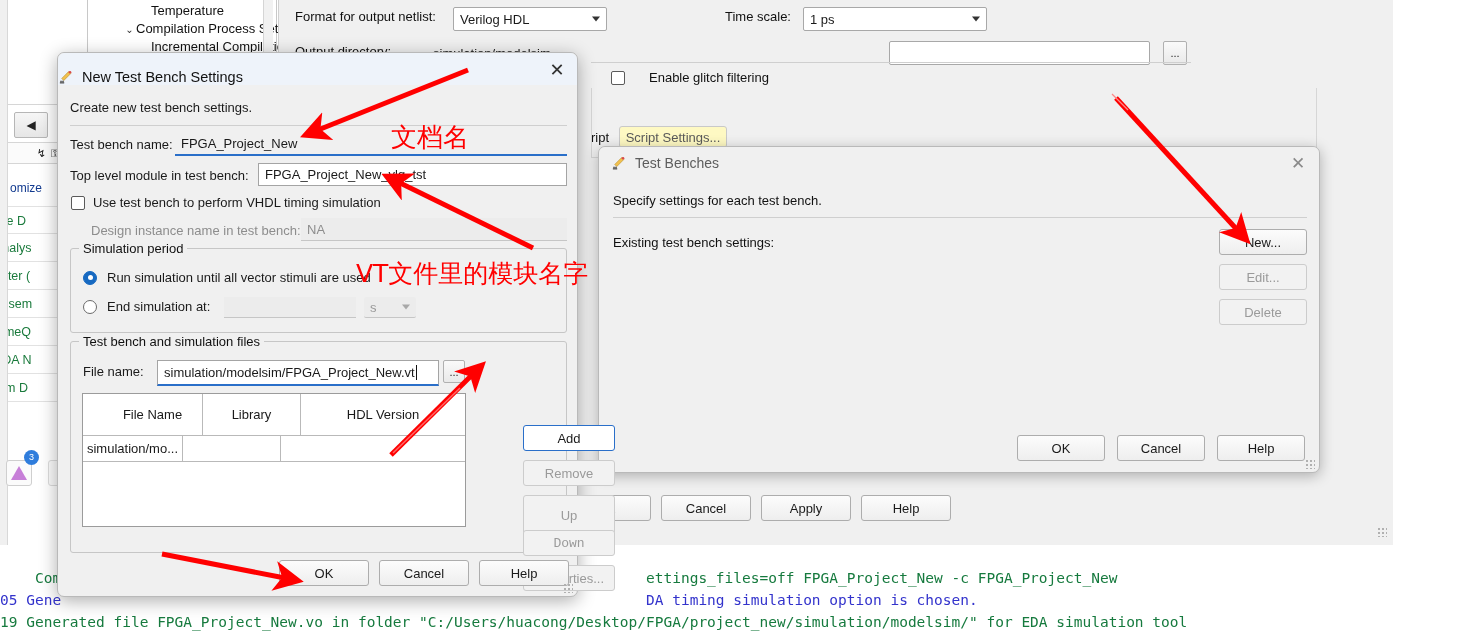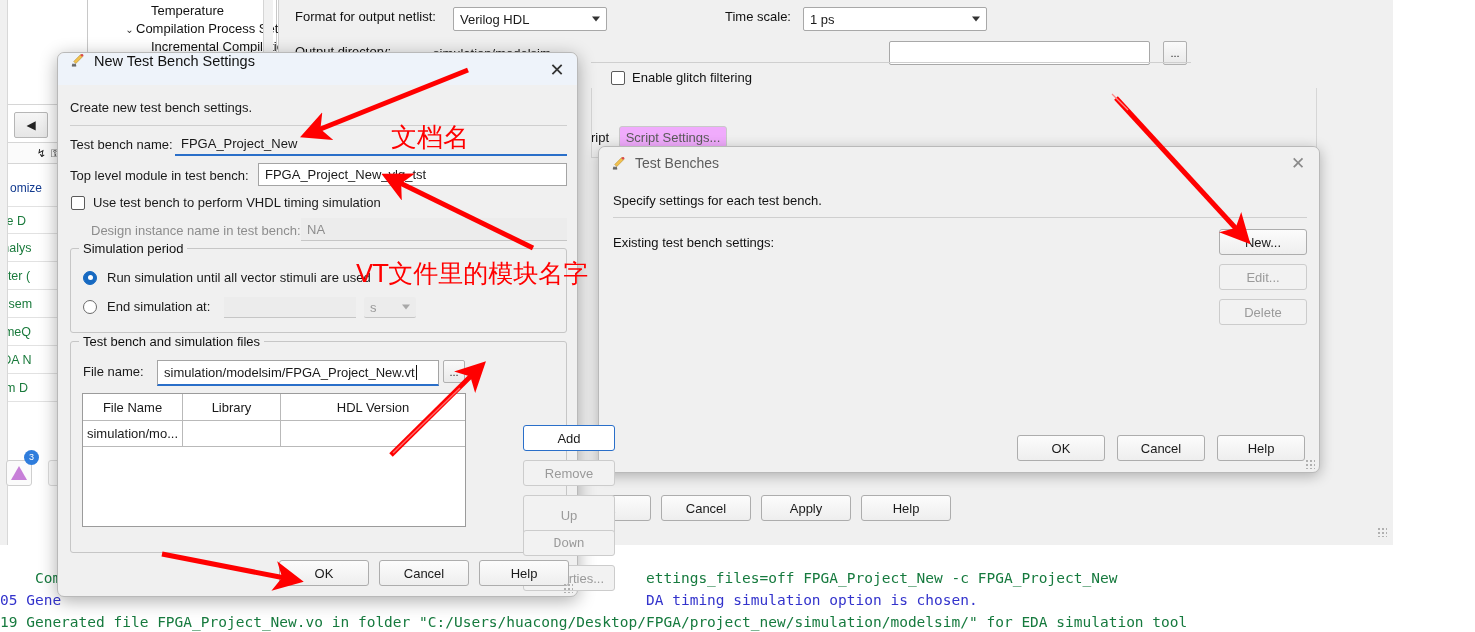--- a/index.html
+++ b/index.html
@@ -59,21 +59,21 @@
       font-size:11px; display:flex; align-items:center; justify-content:center; color:#222;}
   .chk-box { width:14px; height:14px; border:1px solid #5a5a5a; background:#fff; border-radius:2px; display:inline-block; }
   .hr-line { height:1px; background:#cfcfcf; }
 
   .grp-box { border:1px solid #c6c6c6; border-radius:3px; background:#f0f0f0;}
   .btn {
     background:linear-gradient(#fcfcfc,#eeeeee); border:1px solid #adadad; border-radius:3px;
     font-size:13px; color:#1a1a1a; display:flex; align-items:center; justify-content:center;
   }
   .btn.disabled { color:#9a9a9a; background:#f2f2f2; border-color:#cccccc;}
-  .btn.flat { background:#f0abfc; border:1px solid #c9c9c9; }
+  .btn.flat { background:#fef9c3; border:1px solid #c9c9c9; }
 
   
   .console { position:absolute; left:0; top:545px; width:1475px; height:87px; background:#ffffff;
      font-family:"DejaVu Sans Mono", monospace; font-size:14.5px; line-height:22px; white-space:pre; overflow:hidden;}
   .c-green { color:#167a3e; }
   .c-blue  { color:#3333cc; }
 
   
   .tb-dialog { position:absolute; left:598px; top:146px; width:722px; height:327px;
      background:#f0f0f0; border:1px solid #b9b9b9; border-radius:7px; box-shadow:0 3px 14px rgba(0,0,0,.28);}
@@ -85,34 +85,34 @@
   .tb-rule { position:absolute; left:14px; top:70px; width:694px; height:1px; background:#cfcfcf;}
   .tb-exlabel { position:absolute; left:14px; top:88px; font-size:13px; color:#111;}
   .tb-table { position:absolute; left:14px; top:108px; width:595px; height:166px; background:#fff; border:1px solid #9b9b9b;}
   .tb-thead { display:flex; height:25px; border-bottom:1px solid #9b9b9b; }
   .tb-th { font-size:13px; color:#111; display:flex; align-items:center; justify-content:center; border-right:1px solid #bdbdbd; overflow:hidden; white-space:nowrap;}
   .tb-th:last-child { border-right:none; }
 
   
   .ntb-dialog { position:absolute; left:57px; top:52px; width:521px; height:545px;
      background:#f0f0f0; border:1px solid #b9b9b9; border-radius:7px; box-shadow:0 4px 18px rgba(0,0,0,.32);}
-  .ntb-title { height:32px; background:#eef3fa; border-radius:7px 7px 0 0; display:flex; align-items:flex-start; padding-left:12px; }
+  .ntb-title { height:32px; background:#eef3fa; border-radius:7px 7px 0 0; display:flex; align-items:flex-end; }
   .ntb-title .t { font-size:14.5px; color:#111; margin-left:9px;}
   .ntb-close { position:absolute; right:8px; top:6px; width:24px; height:21px; display:flex; align-items:center; justify-content:center; font-size:18px; color:#333;}
 
   .pencil { width:15px; height:15px; position:relative; display:inline-block; }
 
   .radio-o { width:14px; height:14px; border-radius:50%; border:1.5px solid #6a6a6a; background:#fff; display:inline-block; position:relative;}
   .radio-o.sel { border-color:#1669c1; background:#1669c1; }
   .radio-o.sel:after { content:""; position:absolute; left:3.5px; top:3.5px; width:5px; height:5px; border-radius:50%; background:#fff;}
 
   .grp-legend { position:absolute; background:#f0f0f0; font-size:13px; color:#111; padding:0 4px; top:-8px; left:8px;}
 
   .ft-table { background:#fff; border:1px solid #9b9b9b; }
-  .ft-thead { display:flex; height:27px; border-bottom:1px solid #b9b9b9;}
+  .ft-thead { display:flex; height:42px; border-bottom:1px solid #b9b9b9;padding-left:20px;}
   .ft-th { font-size:13px; display:flex; align-items:center; justify-content:center; border-right:1px solid #b9b9b9;}
   .ft-th:last-child{border-right:none;}
   .ft-row { display:flex; height:26px; border-bottom:1px solid #b9b9b9;}
   .ft-td { font-size:13px; display:flex; align-items:center; justify-content:center; border-right:1px solid #b9b9b9; overflow:hidden; white-space:nowrap;}
   .ft-td:last-child{border-right:none;}
 
   .resize-grip { position:absolute; right:4px; bottom:3px; width:10px; height:10px;
      background-image:radial-gradient(#b0b0b0 1px, transparent 1px);
      background-size:4px 4px; }
 
@@ -185,21 +185,21 @@
         <span class="arrow"></span>
       </div>
 
       <div style="position:absolute;left:16px;top:44px;" class="field-label">Output directory:</div>
       <div class="textline" style="position:absolute;left:148px;top:41px;width:460px;border:none;background:transparent;">simulation/modelsim</div>
       <div class="textline" style="position:absolute;left:610px;top:41px;width:261px;"></div>
       <div class="dots-btn" style="position:absolute;left:884px;top:41px;">...</div>
 
       <div class="hr-line" style="position:absolute;left:312px;top:62px;width:600px;"></div>
 
-      <div style="position:absolute;left:332px;top:70px;display:flex;align-items:center;gap:7px;">
+      <div style="position:absolute;left:332px;top:70px;display:flex;align-items:center;gap:24px;">
         <span class="chk-box"></span>
         <span class="field-label">Enable glitch filtering</span>
       </div>
 
       <div style="position:absolute;left:312px;top:130px;" class="field-label">ript</div>
       <div class="btn flat" style="position:absolute;left:340px;top:126px;width:108px;height:22px;color:#5a5a5a;">Script Settings...</div>
 
       <div style="position:absolute;left:312px;top:88px;width:726px;height:70px;border:1px solid #d6d6d6;border-top:none;"></div>
 
       <div class="btn" style="position:absolute;left:282px;top:495px;width:90px;height:26px;">OK</div>

